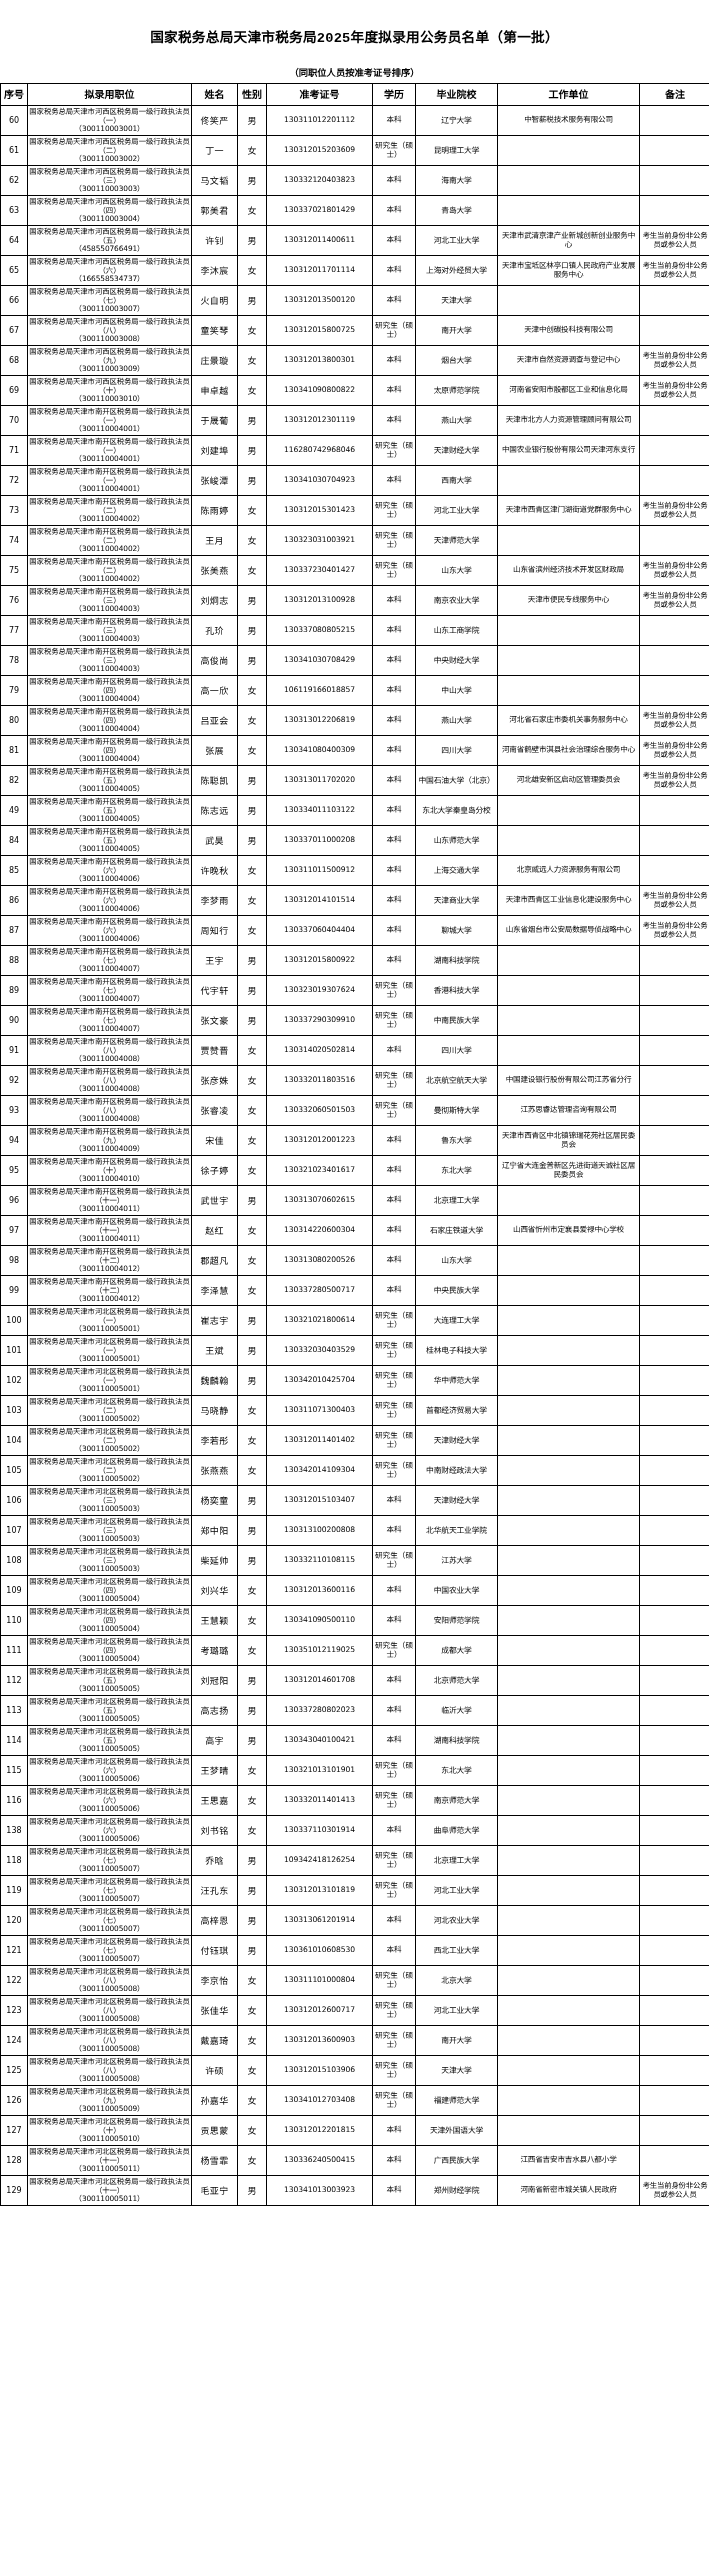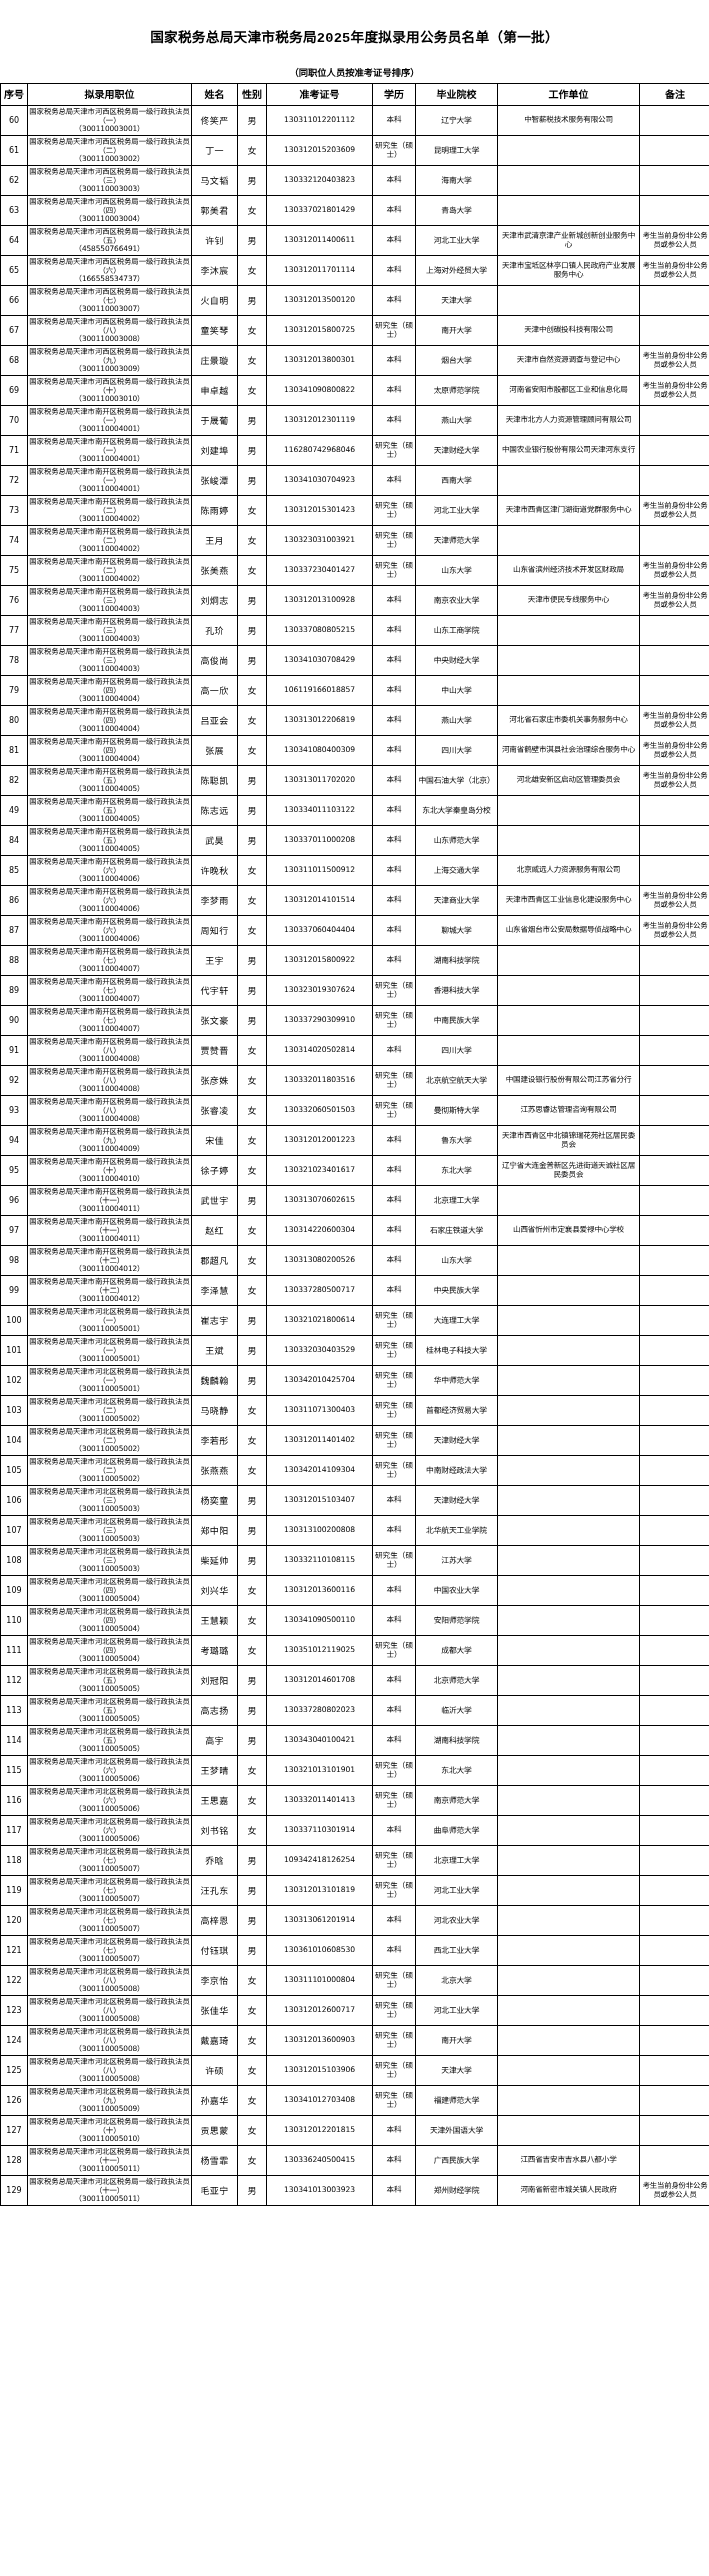--- a/index.html
+++ b/index.html
@@ -779,21 +779,21 @@
           <td class="position"><span>国家税务总局天津市河北区税务局一级行政执法员（六）</span><span class="pos-code">（300110005006）</span></td>
           <td class="name">王思嘉</td>
           <td class="gender">女</td>
           <td class="exam">130332011401413</td>
           <td class="edu">研究生（硕士）</td>
           <td class="school">南京师范大学</td>
           <td class="employer"></td>
           <td class="remark"></td>
         </tr>
         <tr class="row">
-          <td class="idx">117</td>
+          <td class="idx">138</td>
           <td class="position"><span>国家税务总局天津市河北区税务局一级行政执法员（六）</span><span class="pos-code">（300110005006）</span></td>
           <td class="name">刘书铭</td>
           <td class="gender">女</td>
           <td class="exam">130337110301914</td>
           <td class="edu">本科</td>
           <td class="school">曲阜师范大学</td>
           <td class="employer"></td>
           <td class="remark"></td>
         </tr>
         <tr class="row">

